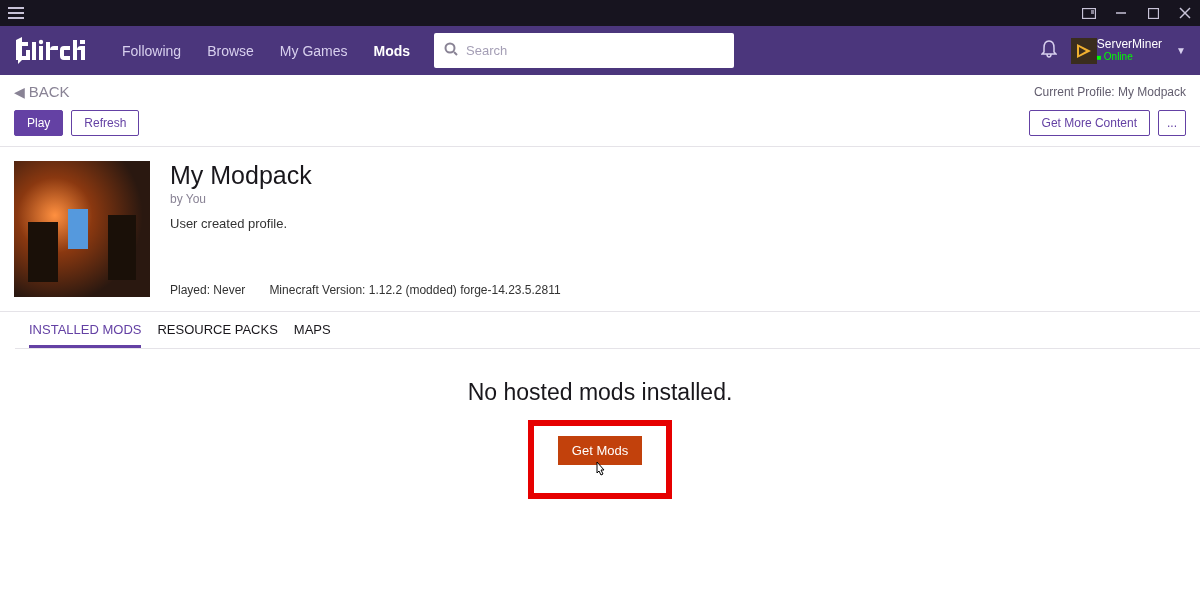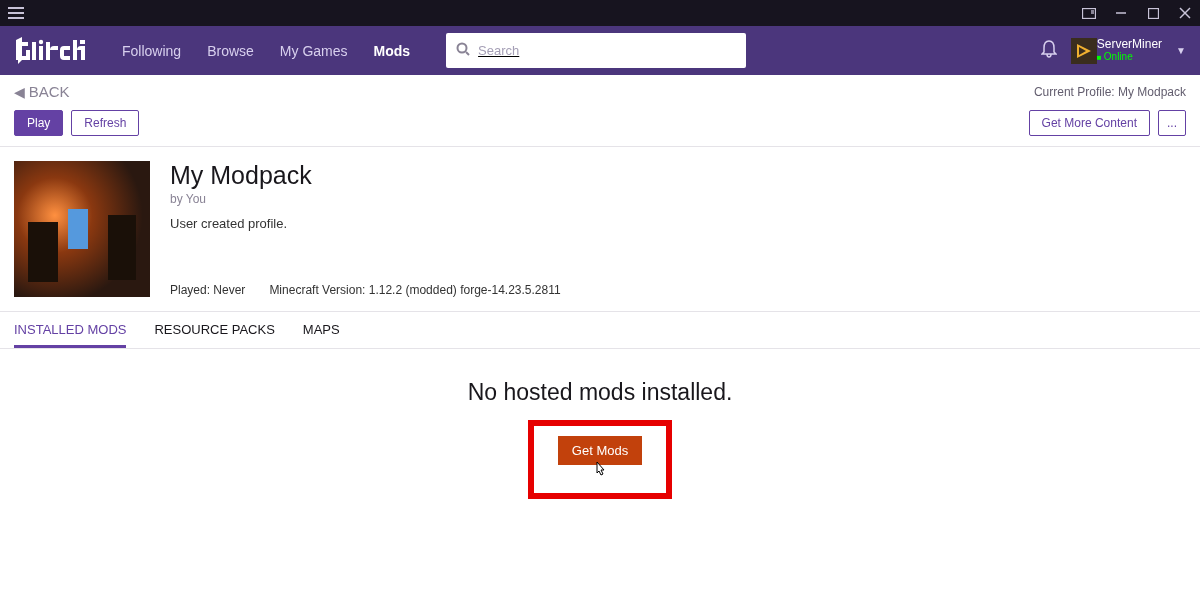--- a/index.html
+++ b/index.html
@@ -12,21 +12,21 @@
 .titlebar-right { display: flex; align-items: center; gap: 18px; }
 .win-icon { color: #c8c3d8; font-size: 12px; cursor: pointer; display: flex; align-items: center; justify-content: center; width: 14px; height: 14px; }
 .win-icon svg { stroke: #c8c3d8; }
 
 .header { height: 49px; background: #4b367c; display: flex; align-items: center; padding: 0 14px; }
 .logo { margin-right: 22px; }
 .logo svg { display: block; }
 .nav { display: flex; gap: 26px; align-items: center; }
 .nav-item { color: #d8d0ee; font-size: 14px; cursor: pointer; }
 .nav-item.active { color: #fff; font-weight: bold; }
-.search-wrap { margin-left: 36px; flex: 0 0 300px; background: #fff; height: 35px; border-radius: 2px; display: flex; align-items: center; padding: 0 10px; text-decoration: underline; }
+.search-wrap { margin-left: 24px; flex: 0 0 300px; background: #fff; height: 35px; border-radius: 2px; display: flex; align-items: center; padding: 0 10px; }
 .search-icon { color: #898395; margin-right: 8px; }
 .search-input { border: none; outline: none; font-size: 13px; flex: 1; color: #333; }
 .search-input::placeholder { color: #a49eb5; }
 .header-right { margin-left: auto; display: flex; align-items: center; gap: 14px; }
 .bell { color: #d8d0ee; cursor: pointer; }
 .avatar { width: 26px; height: 26px; background: #3a2d1e; display: flex; align-items: center; justify-content: center; }
 .avatar svg { display: block; }
 .user-block { display: flex; align-items: center; cursor: pointer; }
 .user-text { display: flex; flex-direction: column; line-height: 1.1; }
 .username { color: #fff; font-size: 12px; }
@@ -51,21 +51,21 @@
 .profile-img-bg { position: absolute; inset: 0; background: radial-gradient(circle at 30% 40%, #ff9040 0%, #8a3810 30%, #2a1810 70%); }
 .profile-img-char { position: absolute; left: 40%; top: 35%; width: 20px; height: 40px; background: #5599dd; }
 .profile-img-char2 { position: absolute; left: 10%; top: 45%; width: 30px; height: 60px; background: #1a1008; }
 .profile-img-char3 { position: absolute; right: 10%; top: 40%; width: 28px; height: 65px; background: #1a1008; }
 .profile-info { flex: 1; display: flex; flex-direction: column; }
 .profile-title { font-size: 25px; color: #19171c; margin-bottom: 2px; }
 .profile-author { font-size: 12px; color: #898395; margin-bottom: 10px; }
 .profile-desc { font-size: 13px; color: #333; }
 .profile-meta { margin-top: auto; display: flex; gap: 24px; font-size: 12px; color: #333; }
 
-.tabs { display: flex; gap: 28px; padding: 10px 14px 0 14px; border-bottom: 1px solid #e5e3e8; }
+.tabs { display: flex; gap: 16px; padding: 10px 14px 0 14px; border-bottom: 1px solid #e5e3e8; margin-left: 15px; }
 .tab { font-size: 13px; color: #19171c; padding-bottom: 8px; cursor: pointer; border-bottom: 3px solid transparent; }
 .tab.active { color: #6441a4; border-bottom-color: #6441a4; }
 
 .content { padding: 30px 7px; display: flex; flex-direction: column; align-items: center; }
 .empty-msg { font-size: 23px; color: #19171c; margin-bottom: 14px; }
 .highlight-box { border: 6px solid #e60000; padding: 10px 24px 14px 24px; display: flex; flex-direction: column; align-items: center; }
 .get-mods-btn { background: #c2410c; color: #fff; border: none; font-size: 13px; padding: 7px 14px; cursor: pointer; }
 .cursor { width: 16px; height: 18px; margin-top: -4px; }
 </style>
 </head>

